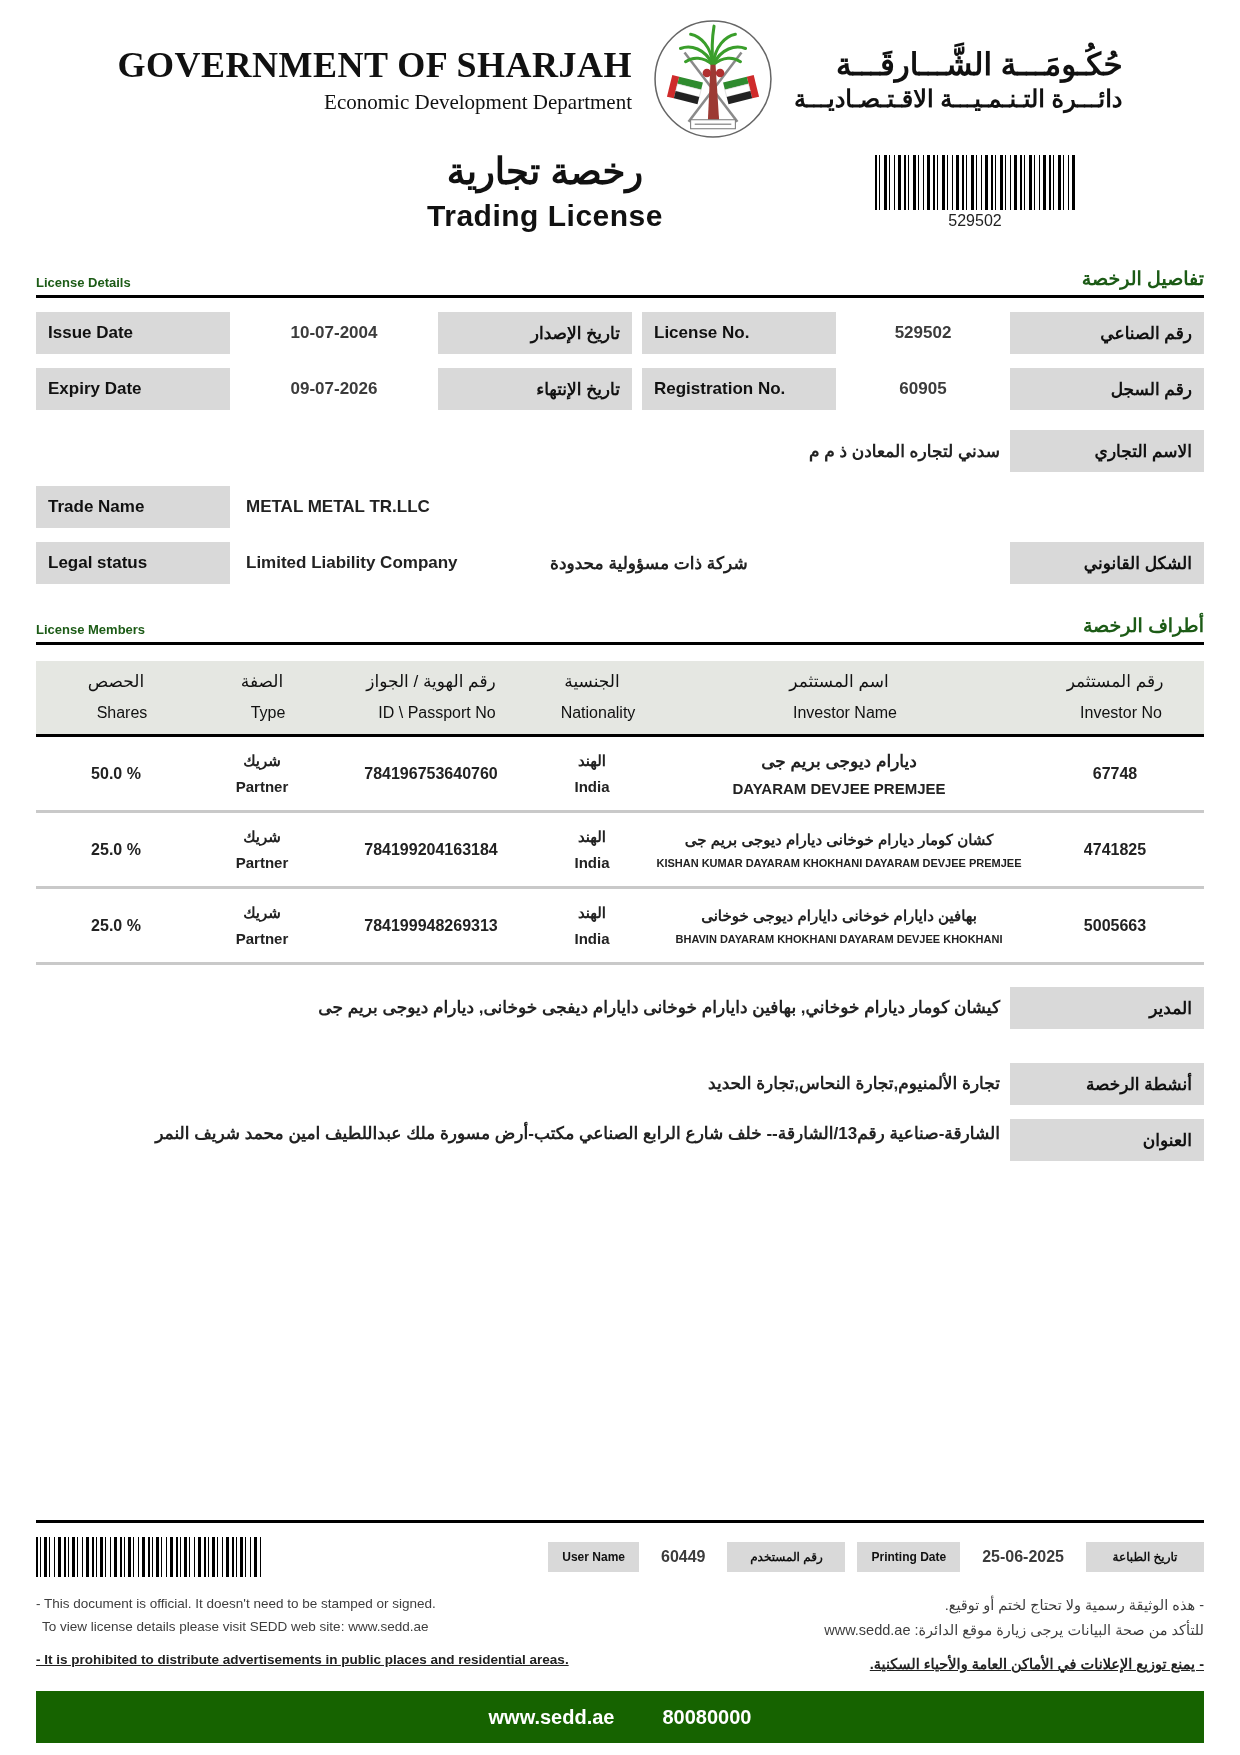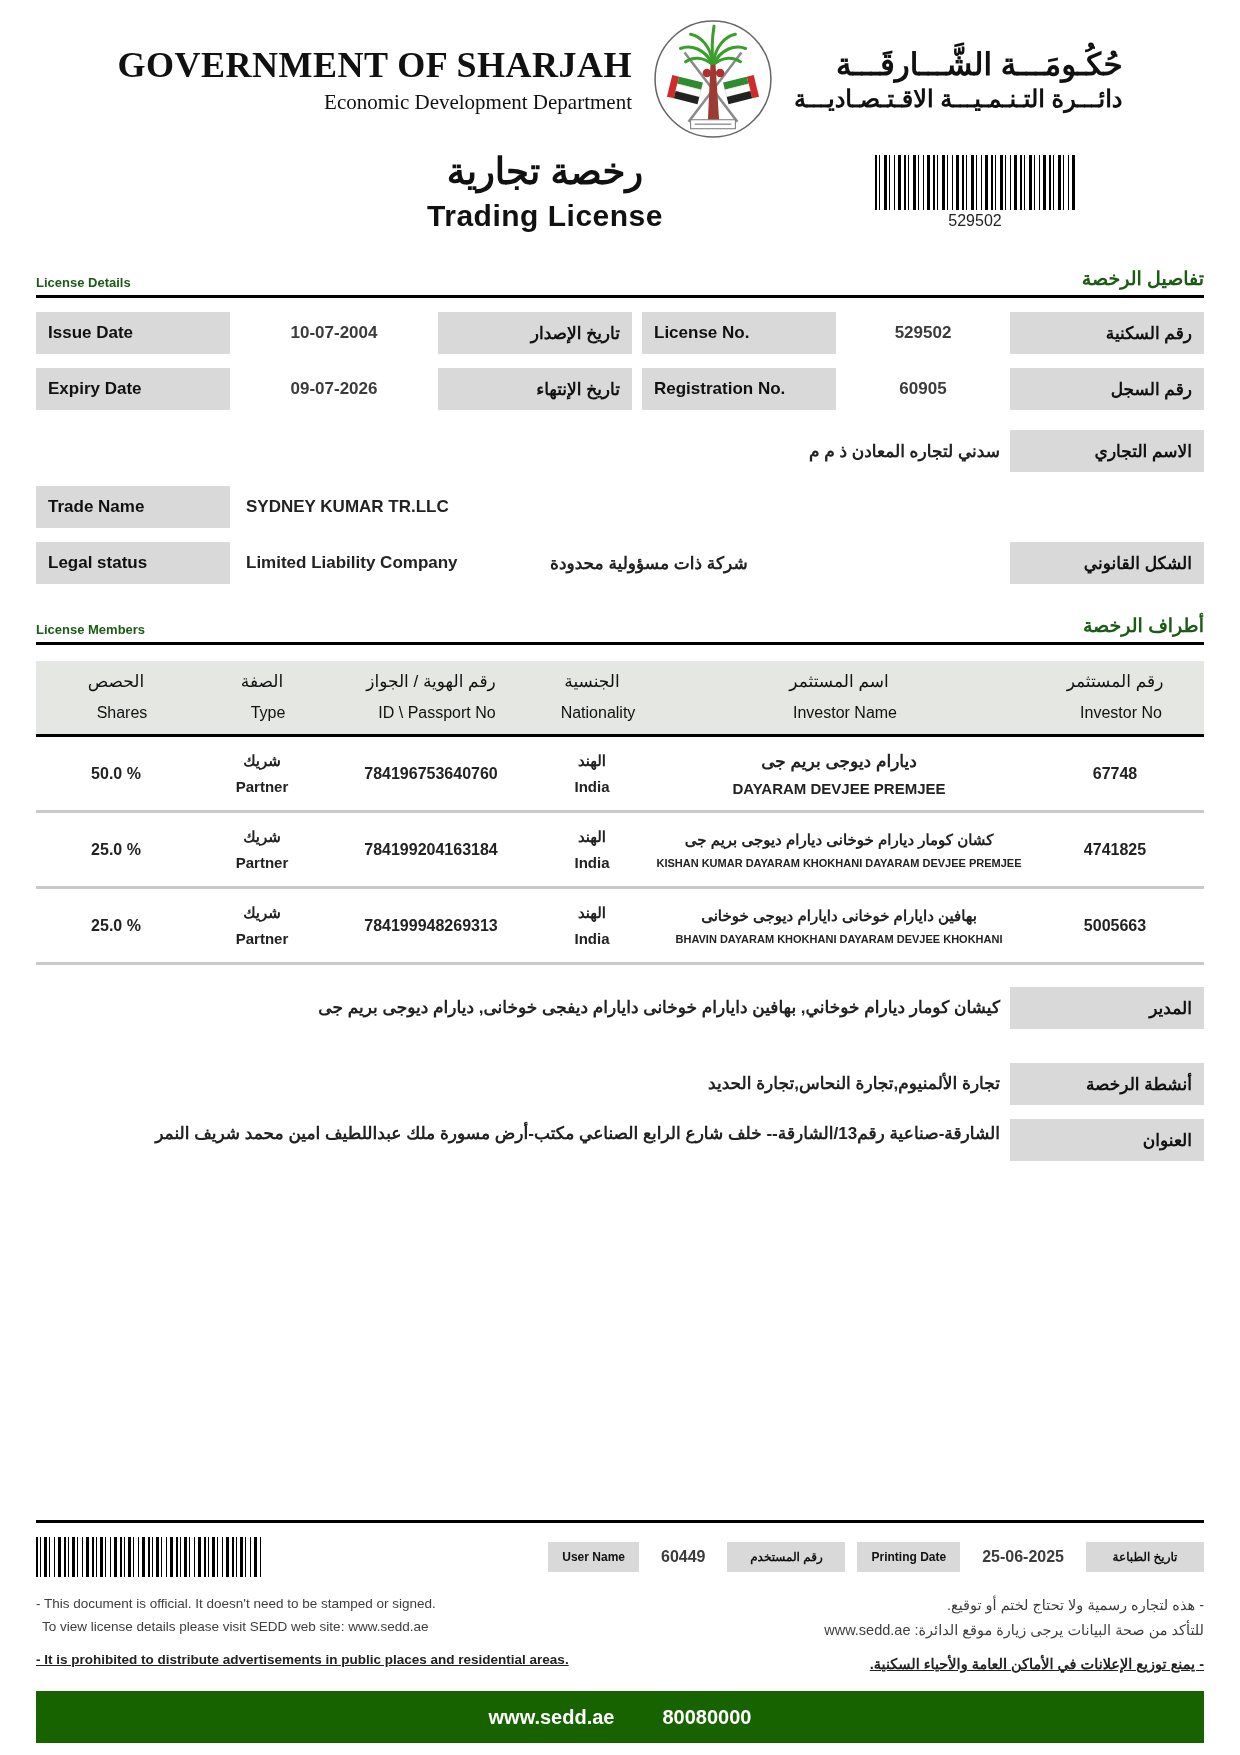--- a/index.html
+++ b/index.html
@@ -142,41 +142,41 @@
       <span class="en">License Details</span>
       <span class="ar">تفاصيل الرخصة</span>
     </div>
 
     <div class="fieldrow">
       <div class="gbox w-label">Issue Date</div>
       <div class="val w-val">10-07-2004</div>
       <div class="gbox ar w-label" style="justify-content:flex-start;">تاريخ الإصدار</div>
       <div class="gbox w-label">License No.</div>
       <div class="val flex1">529502</div>
-      <div class="gbox ar w-label">رقم السكنية</div>
+      <div class="gbox ar w-label">رقم الصناعي</div>
     </div>
 
     <div class="fieldrow">
       <div class="gbox w-label">Expiry Date</div>
       <div class="val w-val">09-07-2026</div>
       <div class="gbox ar w-label" style="justify-content:flex-start;">تاريخ الإنتهاء</div>
       <div class="gbox w-label">Registration No.</div>
       <div class="val flex1">60905</div>
       <div class="gbox ar w-label">رقم السجل</div>
     </div>
 
     <div class="fieldrow" style="margin-top:20px;">
       <div class="flex1"></div>
       <div class="val right">سدني لتجاره المعادن ذ م م</div>
       <div class="gbox ar w-label">الاسم التجاري</div>
     </div>
 
     <div class="fieldrow">
       <div class="gbox w-label">Trade Name</div>
-      <div class="val left flex1" style="padding-left:6px;">SYDNEY KUMAR TR.LLC</div>
+      <div class="val left flex1" style="padding-left:6px;">METAL METAL TR.LLC</div>
     </div>
 
     <div class="fieldrow">
       <div class="gbox w-label">Legal status</div>
       <div class="val left" style="padding-left:6px;width:300px;">Limited Liability Company</div>
       <div class="val right flex1">شركة ذات مسؤولية محدودة</div>
       <div class="gbox ar w-label">الشكل القانوني</div>
     </div>
   </div>
 
@@ -299,21 +299,21 @@
     <div class="fbox ar">تاريخ الطباعة</div>
   </div>
 
   <div class="notes">
     <div class="notes-en">
       <div>- This document is official. It doesn't need to be stamped or signed.</div>
       <div style="padding-left:6px;">To view license details please visit SEDD web site: www.sedd.ae</div>
       <span class="note-strong">- It is prohibited to distribute advertisements in public places and residential areas.</span>
     </div>
     <div class="notes-ar">
-      <div>- هذه لتجاره رسمية ولا تحتاج لختم أو توقيع.</div>
+      <div>- هذه الوثيقة رسمية ولا تحتاج لختم أو توقيع.</div>
       <div>للتأكد من صحة البيانات يرجى زيارة موقع الدائرة: www.sedd.ae</div>
       <span class="note-strong">- يمنع توزيع الإعلانات في الأماكن العامة والأحياء السكنية.</span>
     </div>
   </div>
 
   <div class="green-bar">
     <span>www.sedd.ae</span>
     <span>80080000</span>
   </div>
 

